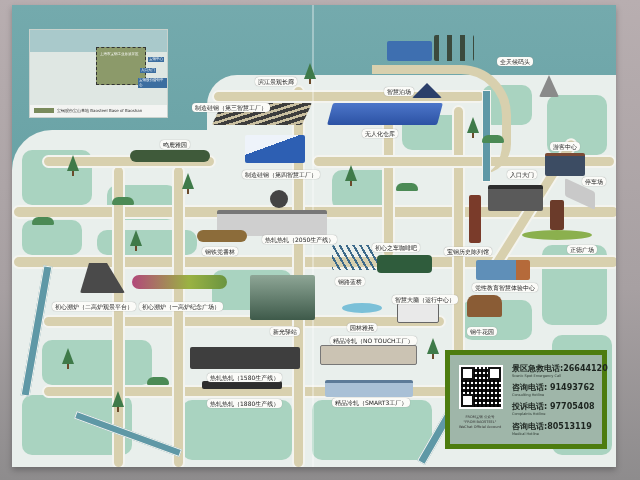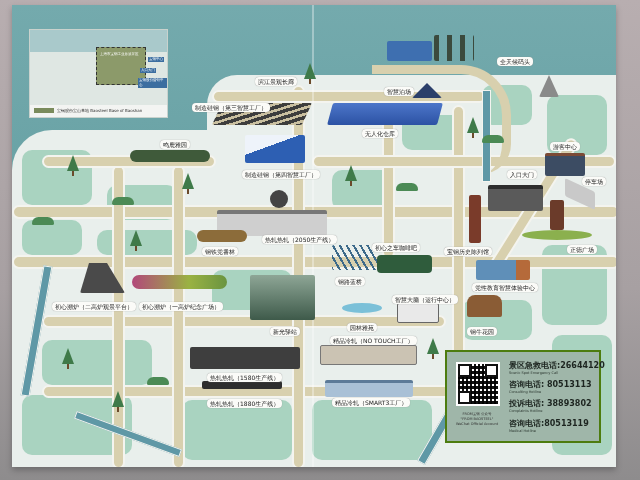--- a/index.html
+++ b/index.html
@@ -17,21 +17,21 @@
   .tree{position:absolute;width:0;height:0;border-left:6px solid transparent;border-right:6px solid transparent;border-bottom:16px solid #3f7a49;}
   .tree:after{content:"";position:absolute;left:-1px;top:16px;width:2px;height:5px;background:#6b4a2b;}
   .shrub{position:absolute;width:22px;height:8px;background:#4b8a55;border-radius:8px 8px 2px 2px;}
   .inset{position:absolute;left:17px;top:24px;width:137px;height:87px;background:#dfe7e3;border:1px solid #c9d2cd;}
   .inset .iw{position:absolute;left:0;top:0;width:137px;height:22px;background:#a9c9cb;}
   .inset .zone{position:absolute;left:66px;top:17px;width:48px;height:36px;background:#8c9a6a;border:1px dashed #333;}
   .inset .leg{position:absolute;left:0;bottom:0;width:137px;height:12px;background:#f3f4f2;font-size:4px;line-height:12px;color:#333;}
   .inset .sw{display:inline-block;width:20px;height:5px;background:#7a8b5c;margin:0 3px 0 4px;vertical-align:middle;}
   .inset .tag{position:absolute;background:#3c6ea0;color:#fff;font-size:3.5px;line-height:5px;padding:0 1px;}
   .inset .ztitle{position:absolute;left:70px;top:22px;color:#fff;font-size:3.5px;line-height:5px;}
-  .info{position:absolute;left:433px;top:345px;width:152px;height:89px;background:#9fb6a9;border:2px solid #4d7c0f;}
+  .info{position:absolute;left:433px;top:345px;width:152px;height:89px;background:#9fb6a9;border:5px solid #4d7c0f;}
   .qr{position:absolute;left:9px;top:10px;width:40px;height:40px;background:#fff;padding:2px;}
   .qrin{width:40px;height:40px;background:
      repeating-linear-gradient(90deg,#111 0 2px,#fff 2px 4px),
      repeating-linear-gradient(0deg,#111 0 3px,#fff 3px 5px);background-blend-mode:multiply;position:relative;}
   .qrin i{position:absolute;width:9px;height:9px;border:2px solid #111;background:#fff;}
   .qrcap{position:absolute;left:4px;top:60px;width:52px;text-align:center;font-size:3.5px;line-height:5px;color:#333;}
   .line{position:absolute;left:62px;color:#1d2520;font-size:8px;line-height:9px;font-weight:bold;white-space:nowrap;}
   .sub{position:absolute;left:62px;color:#2e3a33;font-size:3.5px;line-height:4px;white-space:nowrap;}
 </style>
 </head>
@@ -177,20 +177,20 @@
           <i style="left:0;bottom:0;"></i>
       </div>
     </div>
     <div class="qrcap">
       <div>FROM宝钢 公众号</div>
       <div>"FROM BAOSTEEL"</div>
       <div>WeChat Official Account</div>
     </div>
     <div class="line" style="top:9px;">景区急救电话:26644120</div>
     <div class="sub" style="top:19px;">Scenic Spot Emergency Call</div>
-    <div class="line" style="top:28px;">咨询电话: 80513113</div>
+    <div class="line" style="top:28px;">咨询电话: 91493762</div>
     <div class="sub" style="top:38px;">Consulting Hotline</div>
-    <div class="line" style="top:47px;">投诉电话: 38893802</div>
+    <div class="line" style="top:47px;">投诉电话: 97705408</div>
     <div class="sub" style="top:57px;">Complaints Hotline</div>
     <div class="line" style="top:67px;">咨询电话:80513119</div>
     <div class="sub" style="top:77px;">Medical Hotline</div>
   </div>
 </div>
 
 </body></html>

